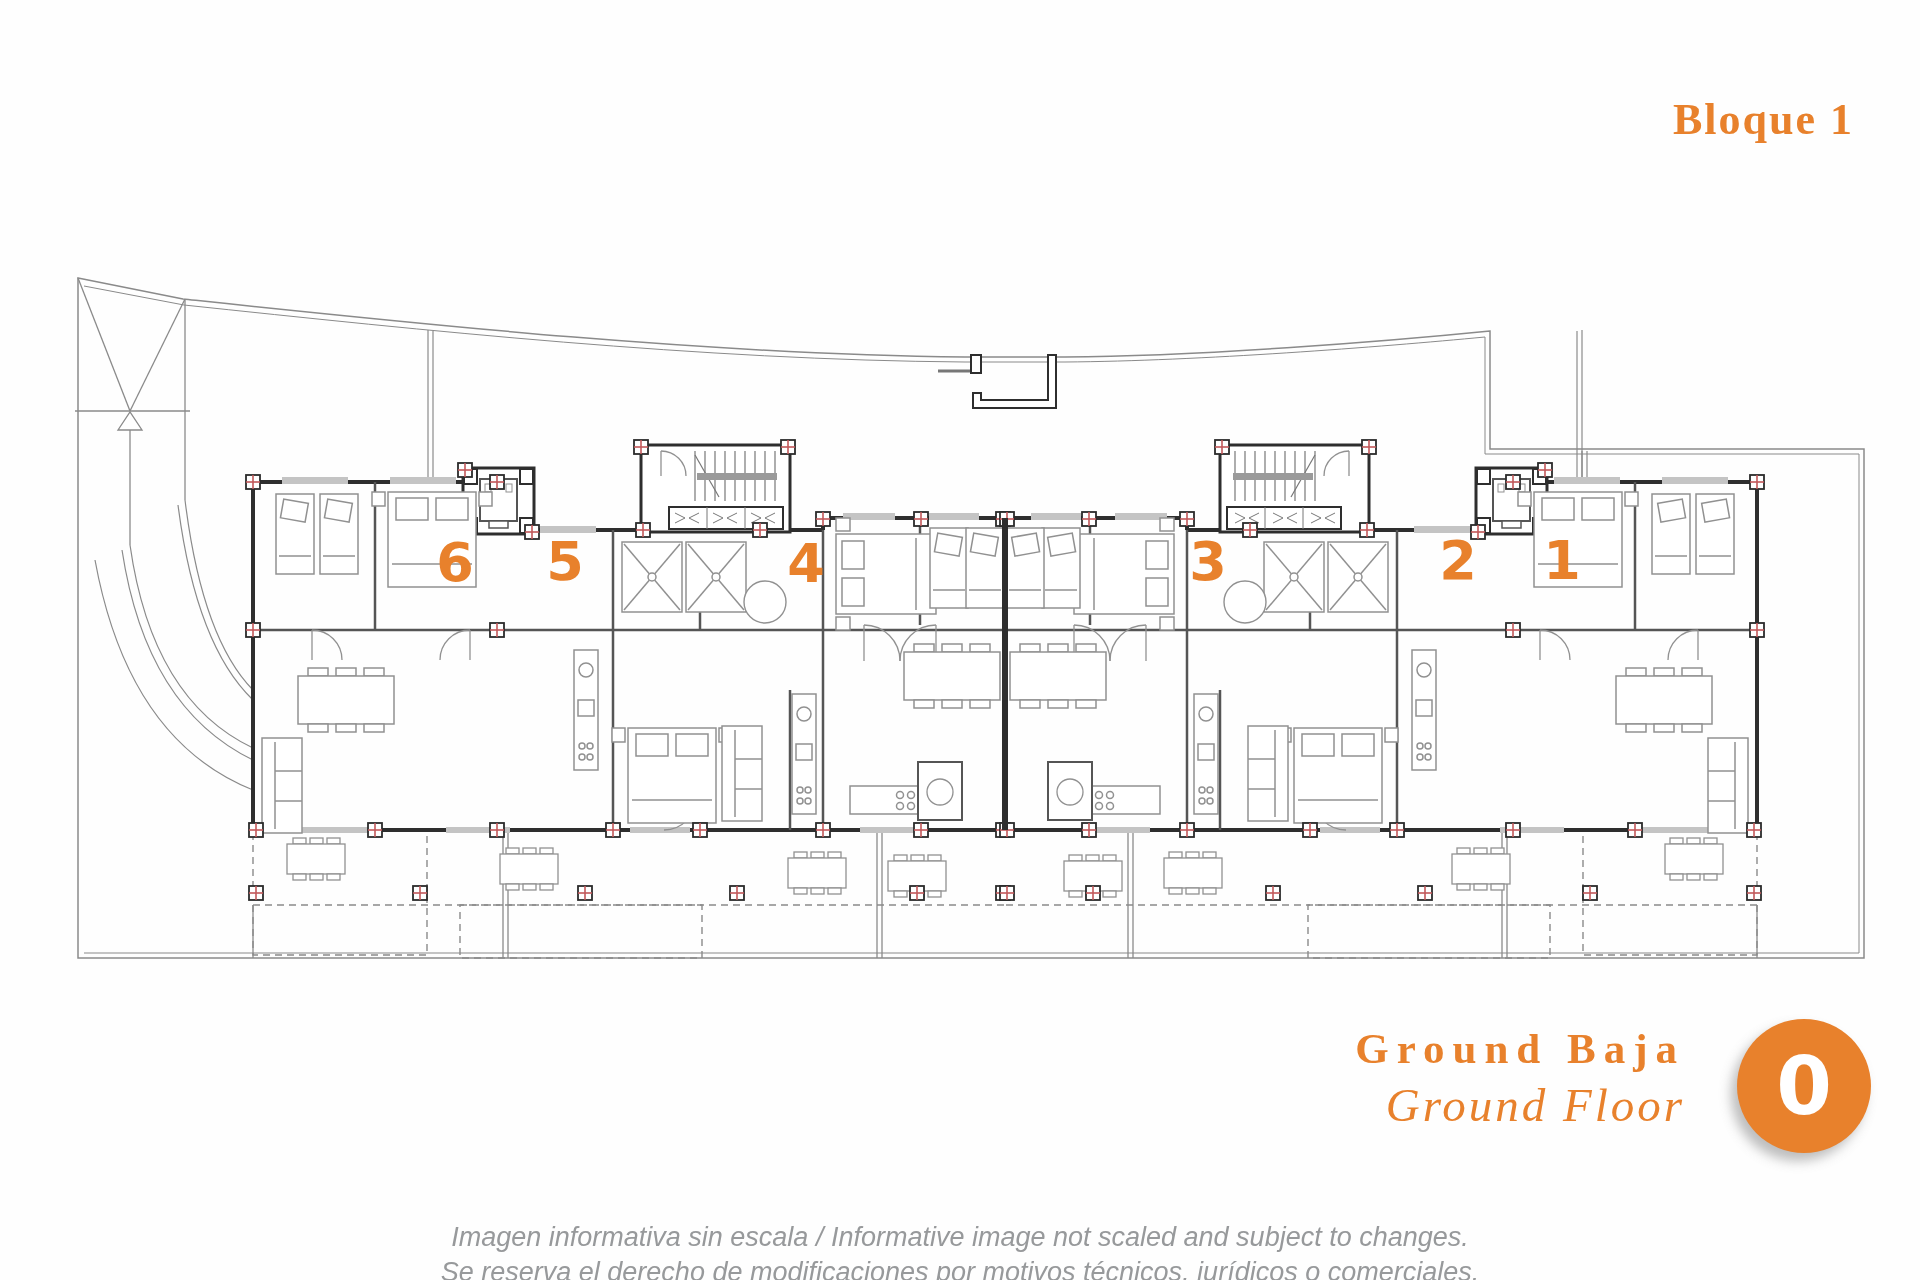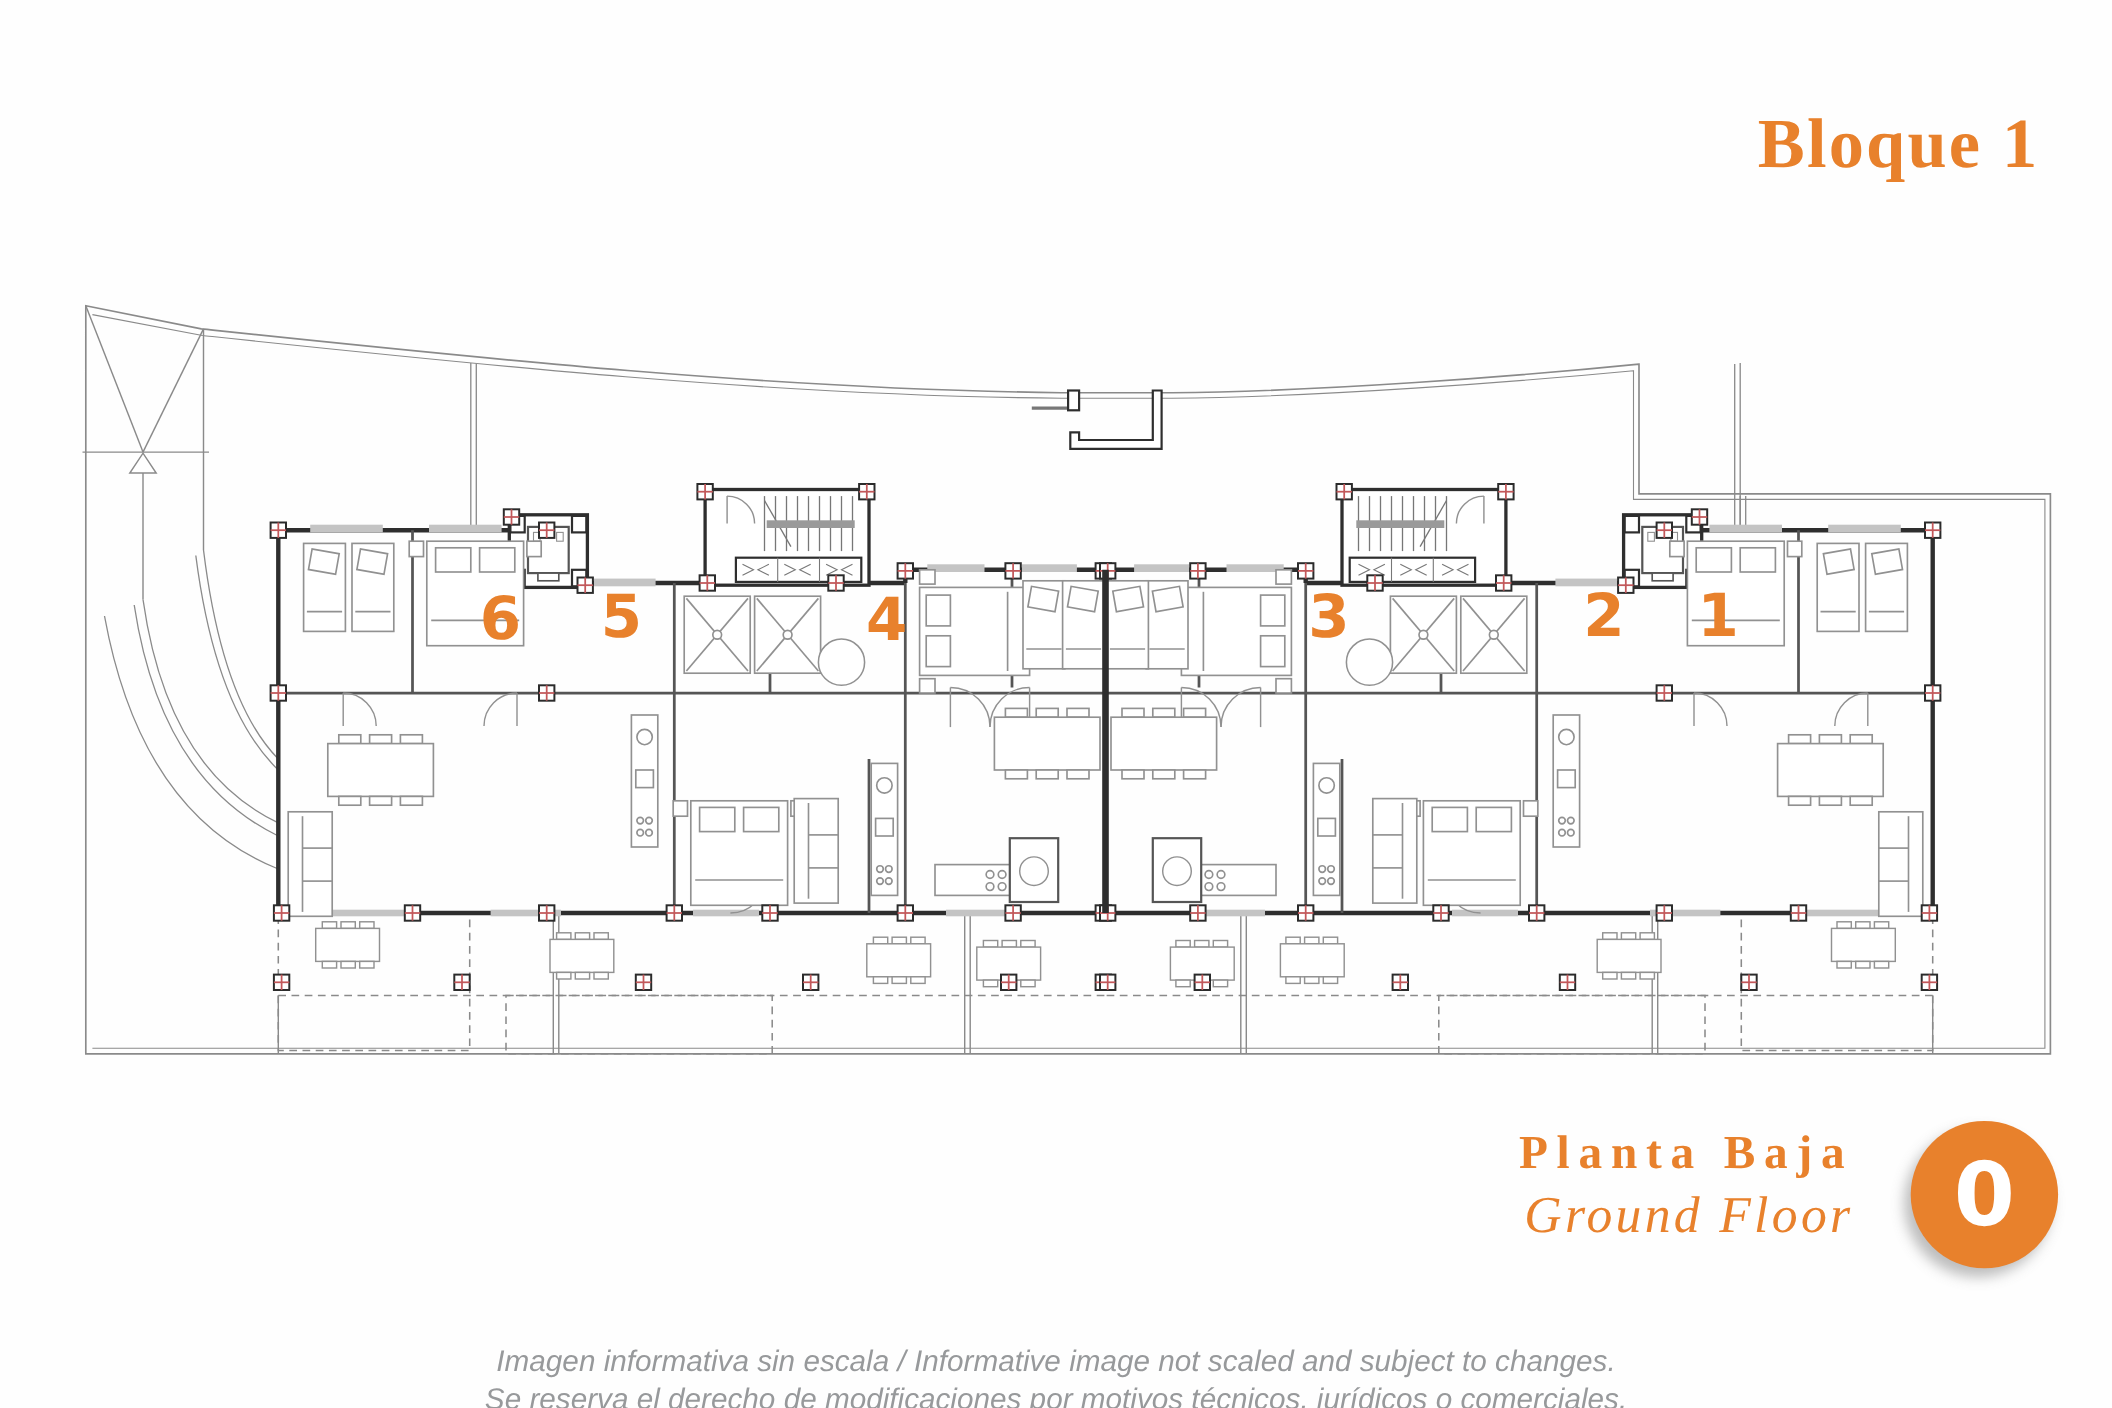--- a/index.html
+++ b/index.html
@@ -9,21 +9,21 @@
     --lite:#919191;
     --bound:#8a8a8a;
     --red:#c2585a;
   }
   html,body{margin:0;padding:0;background:#fff;}
   .page{position:relative;width:1920px;height:1280px;background:#fefefe;overflow:hidden;
         font-family:"Liberation Sans",sans-serif;}
   svg.plan{position:absolute;left:0;top:0;}
 
   .block-title{position:absolute;top:94px;right:66px;color:var(--orange);
-    font-family:"Liberation Serif",serif;font-weight:600;font-size:64px;letter-spacing:2px;}
+    font-family:"Liberation Serif",serif;font-weight:600;font-size:44px;letter-spacing:2px;}
 
   .unit-num{position:absolute;transform:translate(-50%,-50%);color:var(--orange);
     font-family:"DejaVu Sans",sans-serif;font-weight:800;font-size:54px;}
   .u6{left:455px;top:562px}.u5{left:565px;top:561px}.u4{left:806px;top:563px}
   .u3{left:1208px;top:561px}.u2{left:1458px;top:560px}.u1{left:1562px;top:560px}
 
   .floor-es{position:absolute;top:1024px;right:235px;color:var(--orange);
     font-family:"Liberation Serif",serif;font-weight:700;font-size:43px;letter-spacing:8px;white-space:nowrap;}
   .floor-en{position:absolute;top:1078px;right:235px;color:var(--orange);
     font-family:"Liberation Serif",serif;font-weight:400;font-style:italic;font-size:47px;letter-spacing:3px;white-space:nowrap;}
@@ -335,21 +335,21 @@
 
   <div class="block-title">Bloque 1</div>
 
   <div class="unit-num u6">6</div>
   <div class="unit-num u5">5</div>
   <div class="unit-num u4">4</div>
   <div class="unit-num u3">3</div>
   <div class="unit-num u2">2</div>
   <div class="unit-num u1">1</div>
 
-  <div class="floor-es">Planta Baja</div>
+  <div class="floor-es">Ground Baja</div>
   <div class="floor-en">Ground Floor</div>
   <div class="badge">
     <span>0</span>
   </div>
 
   <div class="disclaimer">
     <div>Imagen informativa sin escala /  Informative image not scaled and subject to changes.</div>
     <div>Se reserva el derecho de modificaciones por motivos técnicos, jurídicos o comerciales.</div>
   </div>
 

